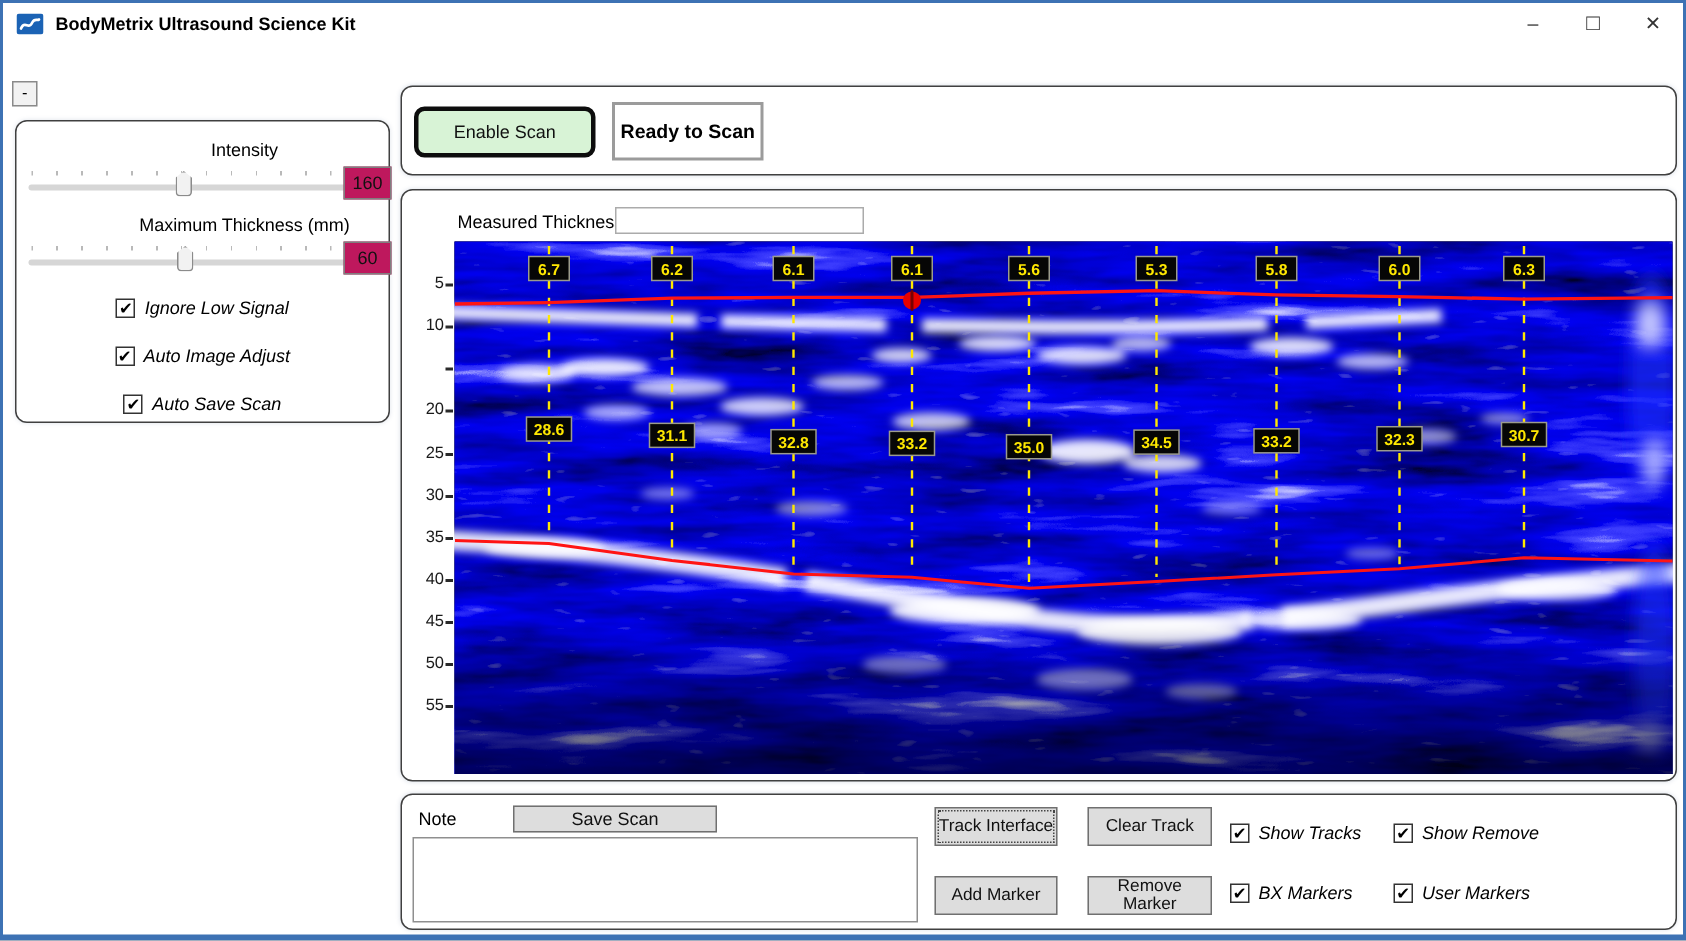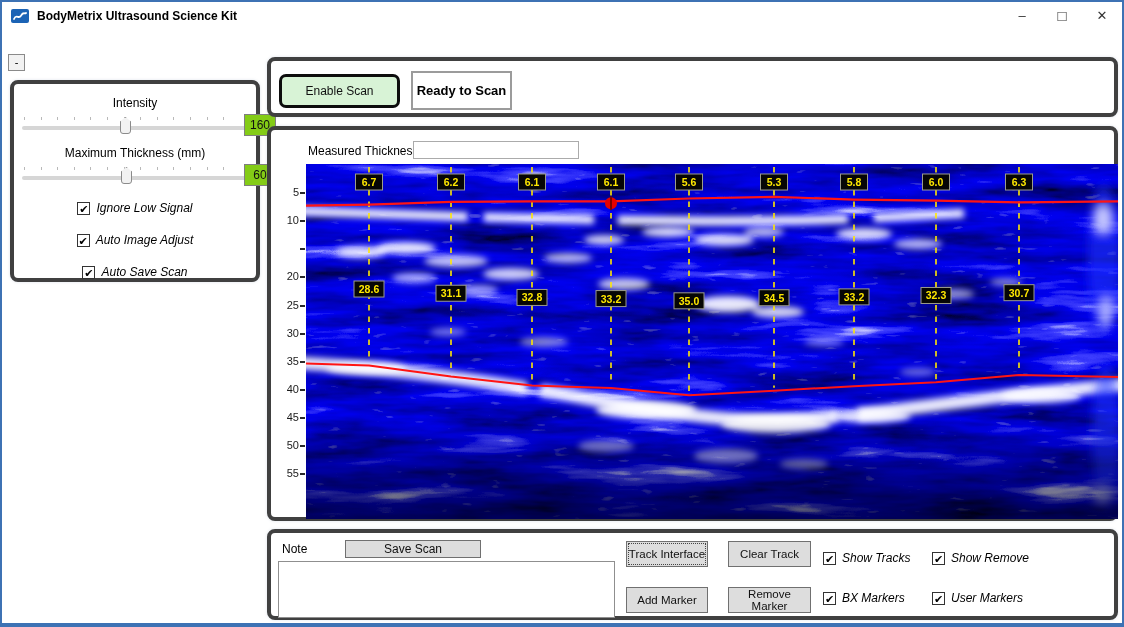--- a/index.html
+++ b/index.html
@@ -13,31 +13,31 @@
   .titlebar{position:absolute;left:0;top:0;width:100%;height:27px;background:#fff;display:flex;align-items:center;}
   .app-icon{width:18px;height:14px;margin:0 8px 0 9px;}
   .title-text{font-size:12px;font-weight:bold;color:#000;}
   .win-controls{position:absolute;right:0;top:0;height:27px;display:flex;}
   .win-btn{width:40px;height:27px;display:flex;align-items:center;justify-content:center;font-size:13px;color:#333;cursor:default;}
   .win-btn.max{font-size:15px;}
   
   .menubar{position:absolute;left:0;top:27px;width:100%;height:19px;background:#f0f0f0;display:flex;align-items:center;border-bottom:1px solid #e3e3e3;}
   .menu-item{font-size:12px;padding:2px 9px;color:#1a1a1a;}
   
-  .panel{position:absolute;background:#fff;border:4px solid #404040;border-radius:8px;box-shadow:0 0 3px rgba(120,140,170,.25);}
+  .panel{position:absolute;background:#fff;border:1px solid #404040;border-radius:8px;box-shadow:0 0 3px rgba(120,140,170,.25);padding-left:28px;}
   
   .collapse-btn{position:absolute;left:6px;top:52px;width:17px;height:17px;background:#f2f2f2;border:1px solid #8a8a8a;font-size:11px;line-height:11px;text-align:center;padding:0;}
   .left-panel{left:8px;top:78px;width:250px;height:202px;}
   .slider-label{position:absolute;width:100%;text-align:center;font-size:12px;color:#000;}
   .slider-ticks{position:absolute;left:10px;width:200px;height:3px;
     background-image:repeating-linear-gradient(90deg,#b9b9b9 0 1px,transparent 1px 16.6px);}
   .slider-track{position:absolute;left:8px;width:224px;height:4px;background:#d6d6d6;border-radius:2px;}
   .slider-thumb{position:absolute;width:11px;height:17px;background:#f2f2f2;border:1px solid #8b8b8b;border-radius:2px 2px 3px 3px;
     clip-path:polygon(50% 0,100% 26%,100% 100%,0 100%,0 26%);}
-  .value-box{position:absolute;left:230px;width:32px;height:22px;border:1px solid #7f7f7f;background:#84cc16;font-size:12px;display:flex;align-items:center;justify-content:center;}
+  .value-box{position:absolute;left:218px;width:32px;height:22px;border:1px solid #7f7f7f;background:#be185d;font-size:12px;display:flex;align-items:center;justify-content:center;}
   .check-row{display:flex;align-items:center;gap:6px;justify-content:center;}
   .check-box{width:13px;height:13px;border:1px solid #333;background:#fff;font-size:11px;line-height:12px;text-align:center;color:#000;flex:0 0 auto;}
   .check-label{font-size:12px;color:#000;white-space:nowrap;font-style:italic;}
   #left-checks{position:absolute;left:0;top:117px;width:100%;display:flex;flex-direction:column;gap:18px;}
   
   .top-panel{left:265px;top:55px;width:851px;height:60px;}
   .enable-btn{position:absolute;left:8px;top:13px;width:121px;height:34px;background:#d8f3d6;border:3px solid #0d0d0d;border-radius:7px;font-size:12px;font-family:inherit;color:#111;}
   .ready-box{position:absolute;left:140px;top:10px;width:101px;height:39px;background:#fff;border:2px solid #9b9b9b;display:flex;align-items:center;justify-content:center;font-size:13px;font-weight:bold;color:#000;}
   
   .image-panel{left:265px;top:124px;width:851px;height:395px;}

